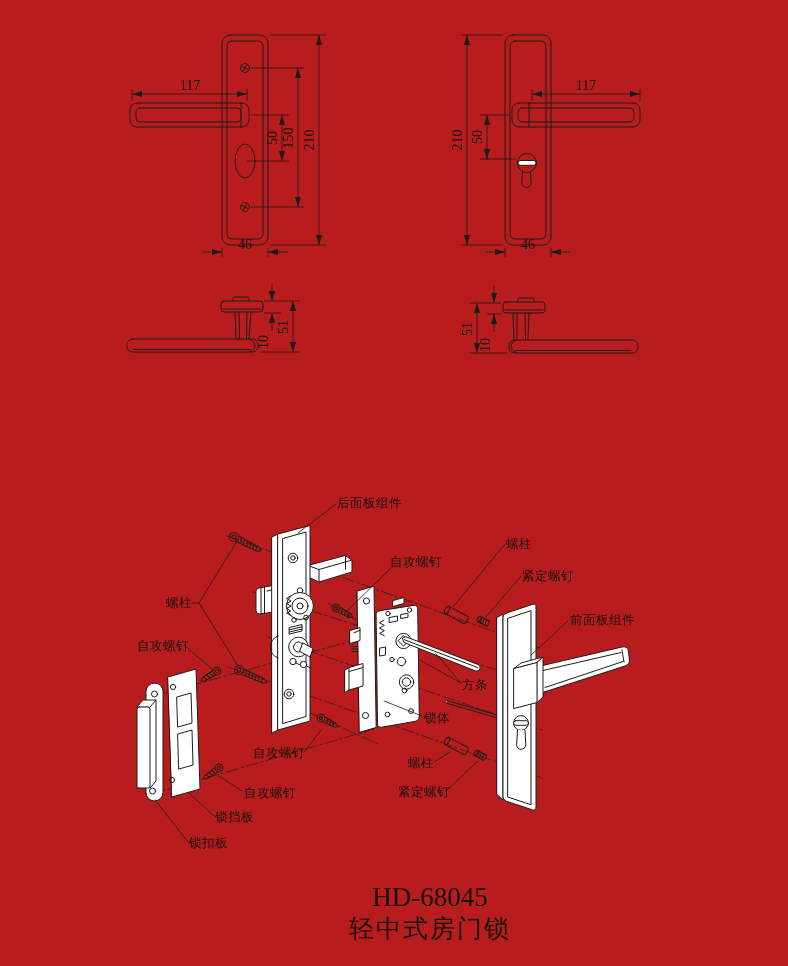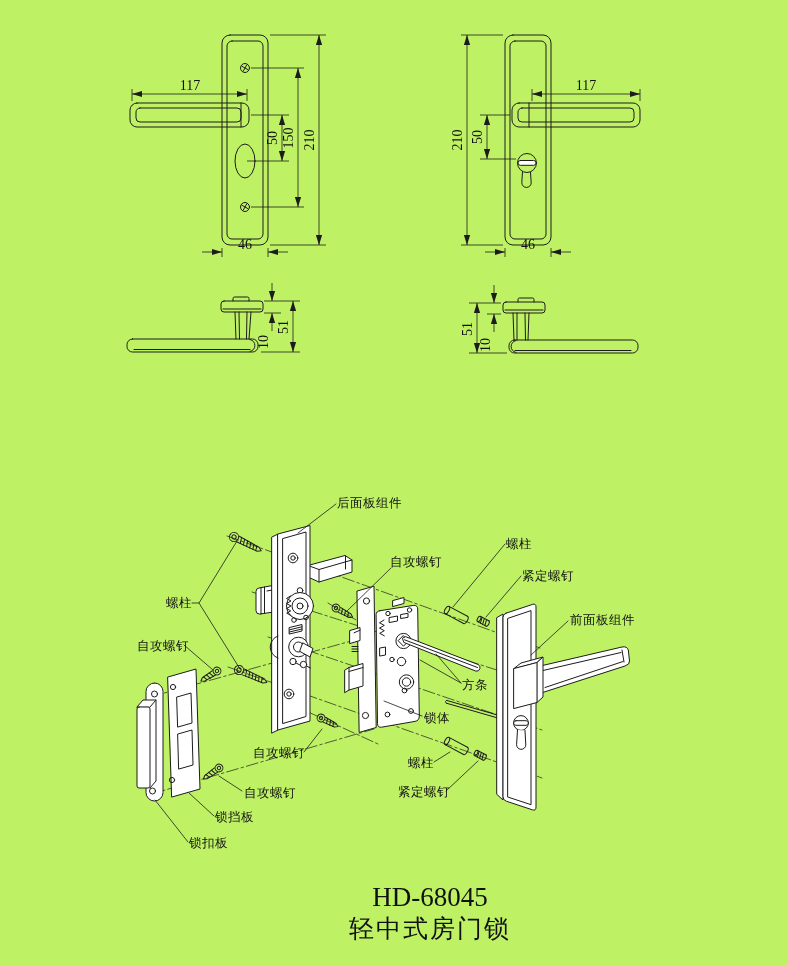--- a/index.html
+++ b/index.html
@@ -1,16 +1,16 @@
 <!DOCTYPE html>
 <html><head>
 <meta charset="utf-8">
 <style>
   html,body{margin:0;padding:0;background:#fff;}
-  .page{width:788px;height:966px;background:#bef264;position:relative;overflow:hidden;}
+  .page{width:788px;height:966px;background:#b91c1c;position:relative;overflow:hidden;}
   svg{display:block;}
   .dim{font:14px "Liberation Serif", serif;fill:#111;}
   .lbl{font:12.5px "Liberation Sans", sans-serif;fill:#111;letter-spacing:.5px;}
   .title1{font:27px "Liberation Serif", serif;fill:#111;}
   .title2{font:25px "Liberation Serif", serif;fill:#111;letter-spacing:2px;}
   .ext,.dl,.dle,.ld{stroke:#1c1c1c;stroke-width:.8;fill:none;}
   .dl{marker-start:url(#ah);marker-end:url(#ah);}
   .dle{marker-end:url(#ah);}
   .ax{stroke:#1c1c1c;stroke-width:.7;fill:none;stroke-dasharray:12 3 2.5 3;}
   .pt{stroke:#1c1c1c;stroke-width:1;fill:none;stroke-linejoin:round;stroke-linecap:round;}

